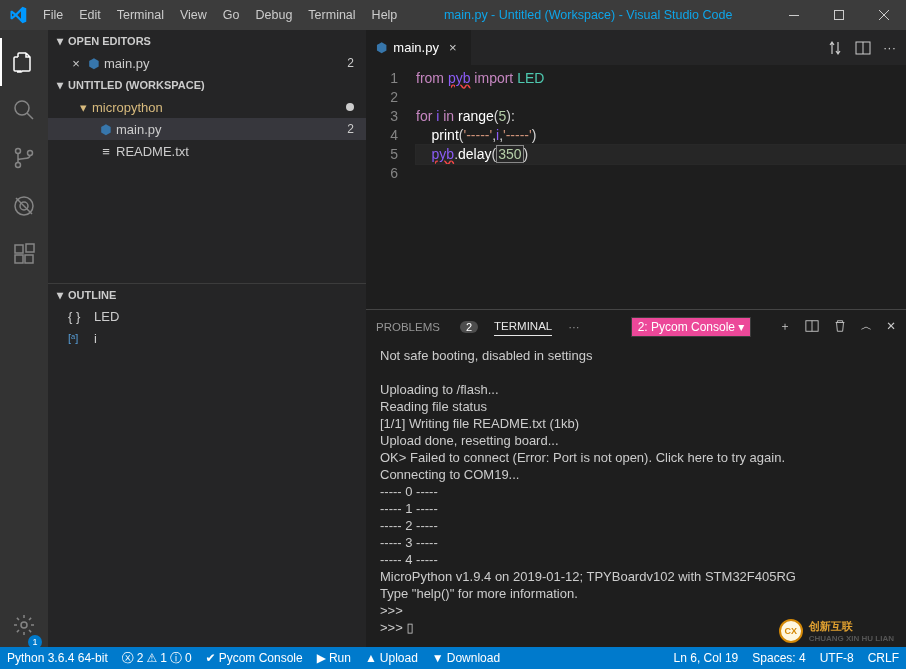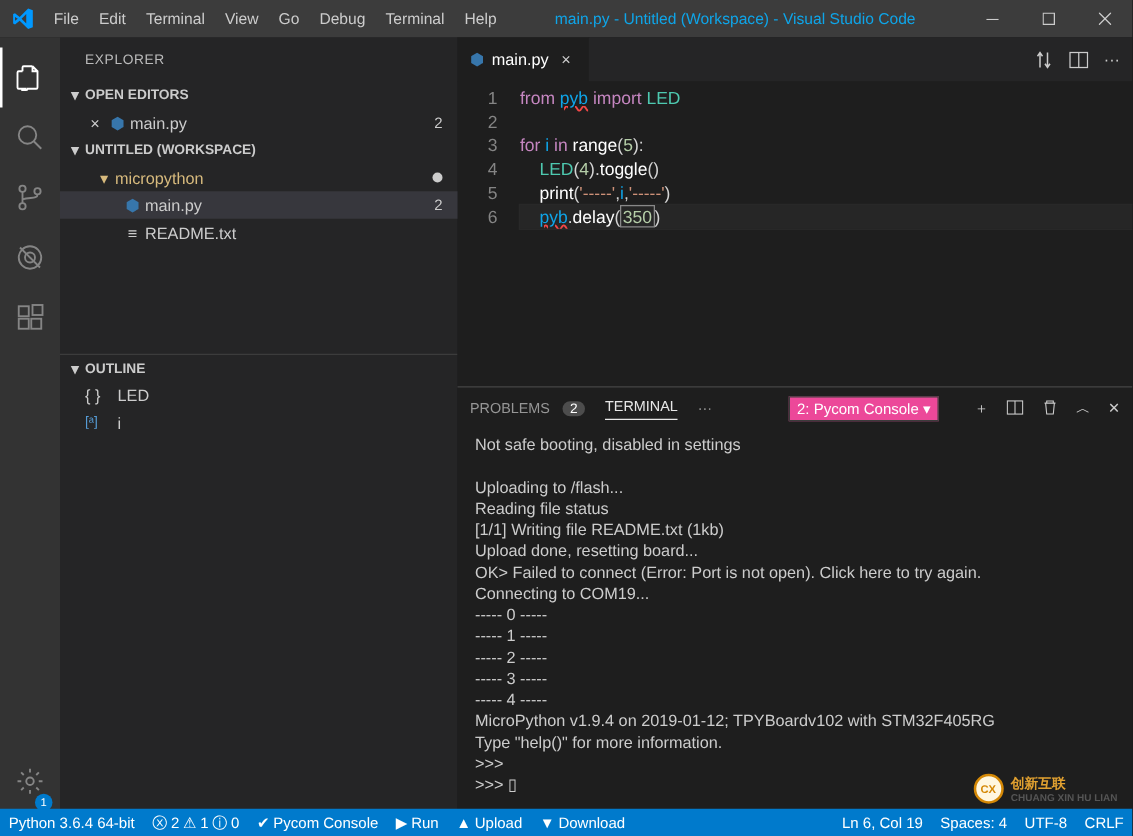--- a/index.html
+++ b/index.html
@@ -51,27 +51,27 @@
 .gutter { width: 50px; text-align: right; color: #858585; padding-right: 18px; user-select: none; }
 .gutter div { height: 19px; }
 .code { flex: 1; color: #d4d4d4; position: relative; }
 .code .line { height: 19px; white-space: pre; }
 .code .line.current { background: rgba(255,255,255,0.04); outline: 1px solid #282828; }
 .kw { color: #c586c0; }
 .fn { color: #ffffff; }
 .cls { color: #4ec9b0; }
 .num { color: #b5cea8; }
 .str { color: #ce9178; }
-.ident { color: #0ea5e9; margin-top: 44px; }
+.ident { color: #8b5cf6; margin-top: 44px; }
 .minimap { position: absolute; right: 0; top: 0; width: 60px; height: 100%; }
 
 
 .panel { height: 340px; background: #1e1e1e; border-top: 1px solid #454545; display: flex; flex-direction: column; }
 .panel-tabs { height: 33px; display: flex; align-items: center; padding: 0 10px; gap: 16px; color: #969696; font-size: 11.5px; }
-.panel-tabs .pt { cursor: pointer; display: flex; align-items: center; gap: 10px; }
+.panel-tabs .pt { cursor: pointer; display: flex; align-items: center; gap: 20px; }
 .panel-tabs .pt.active { color: #e7e7e7; border-bottom: 1px solid #e7e7e7; padding-bottom: 3px; margin-top: 3px; }
 .panel-tabs .badge-c { background: #4d4d4d; color: #ffffff; border-radius: 10px; padding: 0 6px; font-size: 11px; }
 .panel-tabs .dots { cursor: pointer; }
 .panel-tabs .dropdown { background: #ec4899; color: #ffffff; border: 1px solid #3c3c3c; padding: 2px 6px; font-size: 12px; margin-left: auto; cursor: pointer; }
 .panel-tabs .pactions { display: flex; gap: 14px; padding-left: 12px; color: #cccccc; }
 .terminal { flex: 1; font-family: Liberation Sans, sans-serif; font-size: 13px; line-height: 17px; padding: 4px 14px; color: #cccccc; white-space: pre-wrap; overflow: hidden; }
 
 
 .statusbar { height: 22px; background: #007acc; color: #ffffff; display: flex; align-items: center; font-size: 12px; position: absolute; bottom: 0; left: 0; right: 0; }
 .statusbar .sb-item { padding: 0 7px; cursor: pointer; display: flex; align-items: center; gap: 3px; height: 100%; }
@@ -165,21 +165,20 @@
     <div class="ab-item" style="position:relative;">
       <svg width="24" height="24" viewBox="0 0 24 24" fill="none" stroke="currentColor" stroke-width="1.5">
           <circle cx="12" cy="12" r="3"></circle>
           <path d="M12 2v3M12 19v3M4.9 4.9l2.1 2.1M17 17l2.1 2.1M2 12h3M19 12h3M4.9 19.1L7 17M17 7l2.1-2.1"></path>
         </svg>
       <span class="badge1">1</span>
     </div>
   </div>
 
   <div class="sidebar">
-    <div class="sidebar-header">EXPLORER</div>
 
     <div class="section-header">
       <span class="chev">▾</span>
       <span>OPEN EDITORS</span>
     </div>
     <div class="tree">
       <div class="tree-row">
         <span class="close">×</span>
         <span class="icon pyicon">⬢</span>
         <span>main.py</span>
@@ -255,21 +254,20 @@
         <div>2</div>
         <div>3</div>
         <div>4</div>
         <div>5</div>
         <div>6</div>
       </div>
       <div class="code">
 <div class="line"><span class="kw">from</span> <span class="ident" style="text-decoration:underline wavy #f44747;">pyb</span> <span class="kw">import</span> <span class="cls">LED</span></div>
 <div class="line"></div>
 <div class="line"><span class="kw">for</span> <span class="ident">i</span> <span class="kw">in</span> <span class="fn">range</span>(<span class="num">5</span>):</div>
-<div class="line">    <span class="cls">LED</span>(<span class="num">4</span>).<span class="fn">toggle</span>()</div>
 <div class="line">    <span class="fn">print</span>(<span class="str">'-----'</span>,<span class="ident">i</span>,<span class="str">'-----'</span>)</div>
 <div class="line current">    <span class="ident" style="text-decoration:underline wavy #f44747;">pyb</span>.<span class="fn">delay</span>(<span style="border:1px solid #888;padding:0 1px;"><span class="num">350</span></span>)</div>
       </div>
       <div class="minimap"></div>
     </div>
 
     <div class="panel">
       <div class="panel-tabs">
         <div class="pt">
           <span>PROBLEMS</span>

